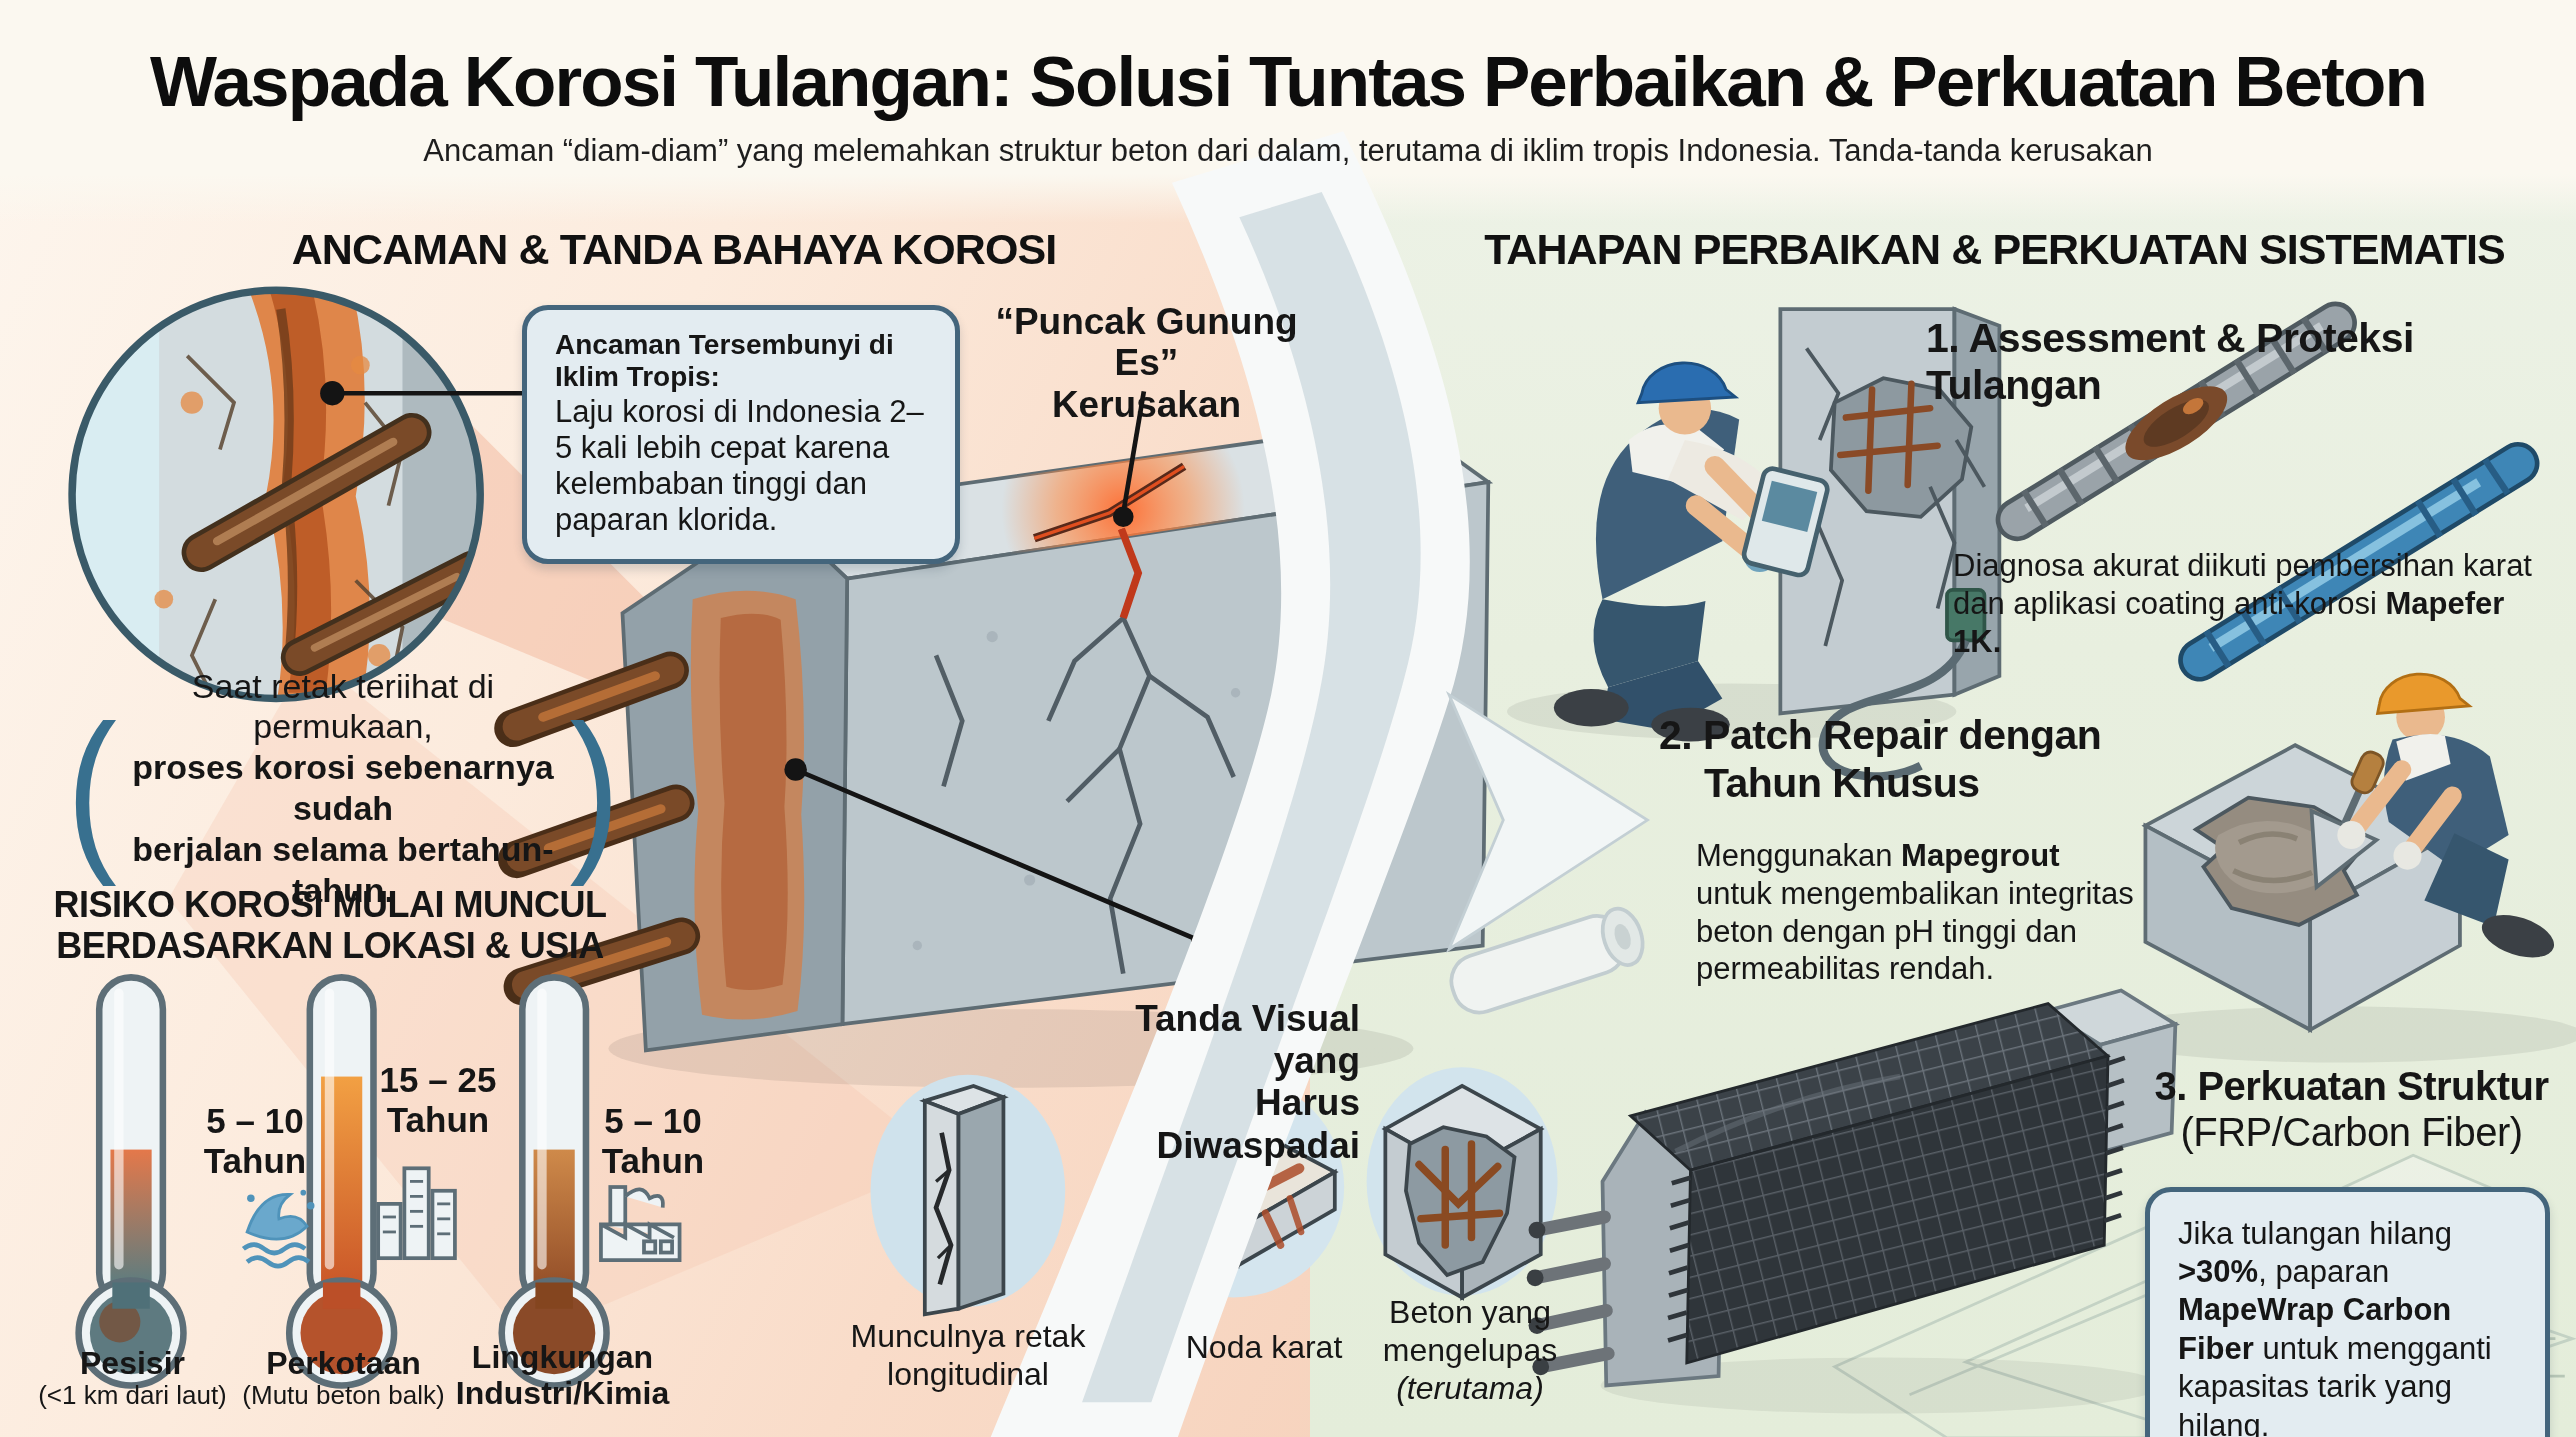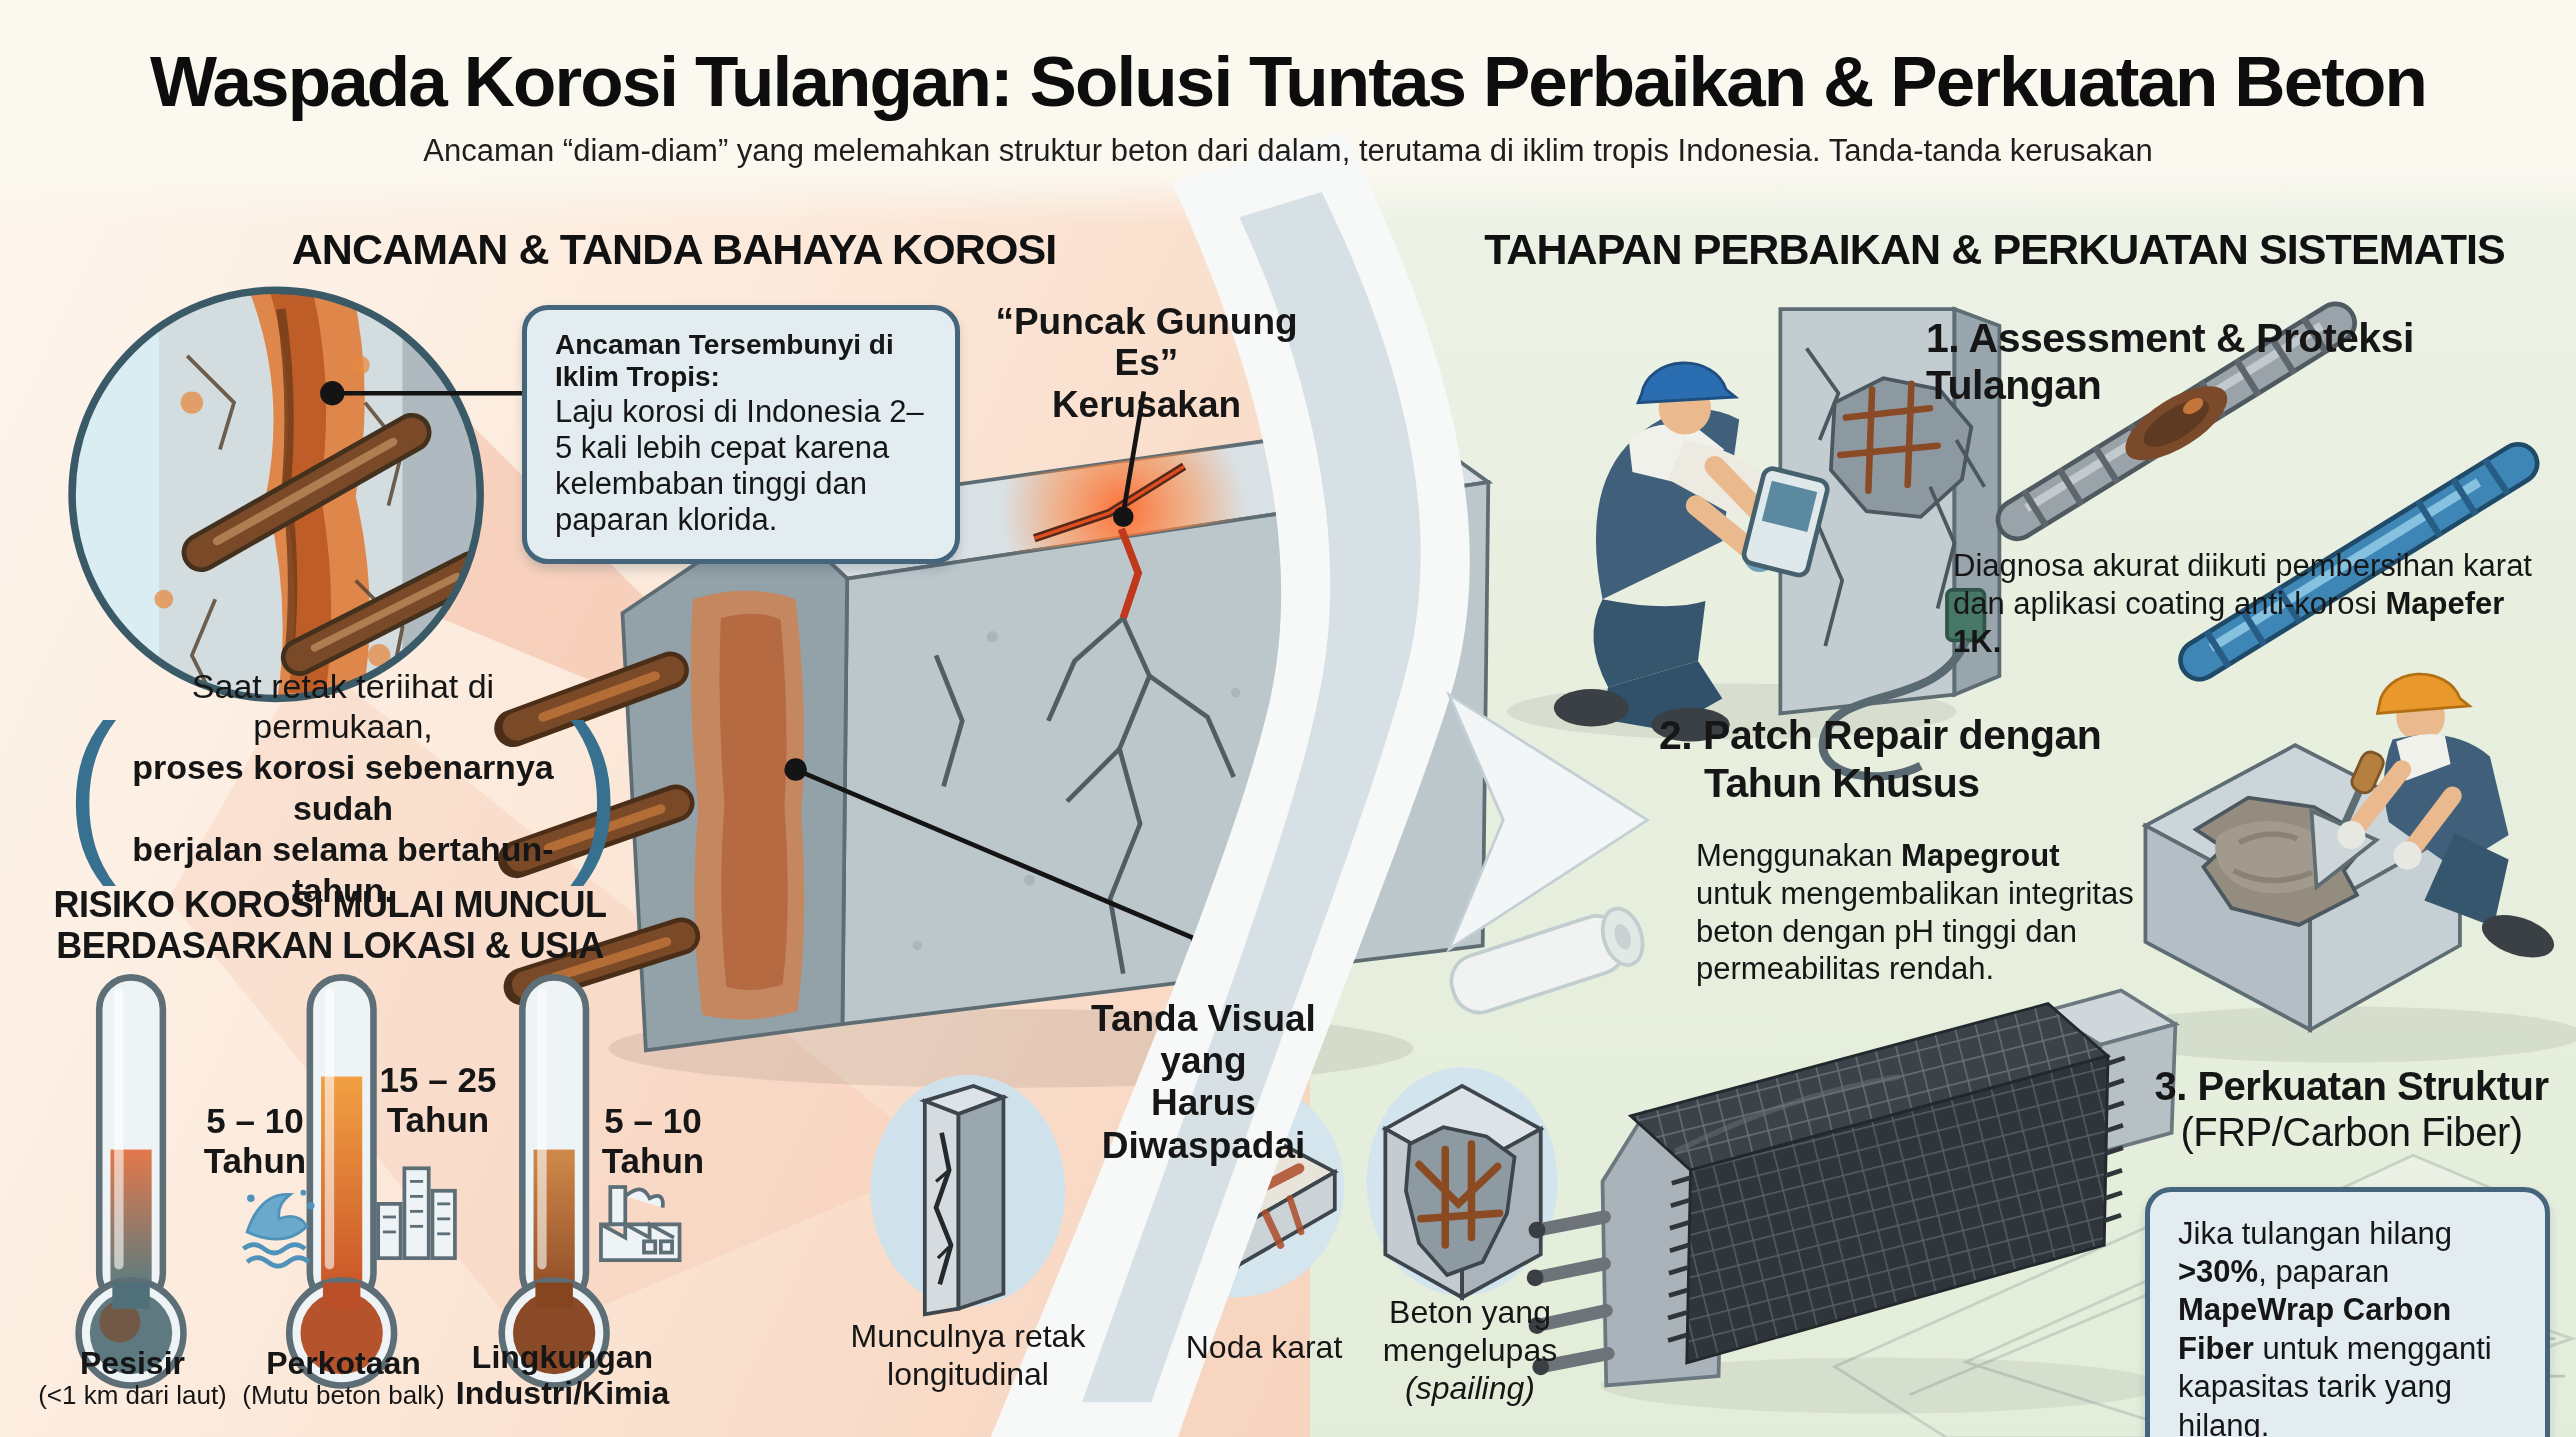--- a/index.html
+++ b/index.html
@@ -39,21 +39,21 @@
   #risk-head{left:49px;top:884px;width:562px;text-align:center;
              font-size:36px;font-weight:700;line-height:1.15;letter-spacing:-0.5px;}
   .therm-years{width:150px;text-align:center;font-size:35px;font-weight:700;line-height:1.15;}
   #years1{left:180px;top:1101px;} #years2{left:363px;top:1060px;} #years3{left:578px;top:1101px;}
   .bulb-label{text-align:center;}
   .bulb-label .loc{font-size:32px;font-weight:700;line-height:1.1;}
   .bulb-label .det{font-size:26px;line-height:1.15;}
   .bulb-label .det.b{font-size:32px;}
   #bulb1{left:34px;top:1346px;width:197px;} #bulb2{left:236px;top:1346px;width:215px;}
   #bulb3{left:455px;top:1340px;width:215px;}
-  #visual-signs{left:1047px;top:998px;width:313px;text-align:center;
+  #visual-signs{left:1047px;top:998px;width:313px;text-align:right;
                 font-size:37px;font-weight:700;line-height:1.14;}
   .sign-label{text-align:center;font-size:32px;line-height:1.18;}
   #sign1{left:837px;top:1318px;width:262px;} #sign2{left:1144px;top:1329px;width:240px;}
   #sign3{left:1355px;top:1294px;width:230px;}
   
   #step1-title{left:1926px;top:315px;width:637px;font-size:41px;font-weight:700;letter-spacing:-0.5px;}
   #step1-body{left:1953px;top:547px;width:599px;font-size:31px;line-height:1.22;}
   #step2-title{left:1659px;top:711px;width:487px;font-size:41px;font-weight:700;line-height:1.18;letter-spacing:-0.5px;}
   #step2-title .l2{padding-left:45px;}
   #step2-body{left:1696px;top:837px;width:447px;font-size:31px;line-height:1.22;}
@@ -524,21 +524,21 @@
   <div class="abs sign-label" id="sign1">
     <div>Munculnya retak</div>
     <div>longitudinal</div>
   </div>
   <div class="abs sign-label" id="sign2">
     <div>Noda karat</div>
   </div>
   <div class="abs sign-label" id="sign3">
     <div>Beton yang</div>
     <div>mengelupas</div>
-    <div><i>(spailing)</i></div>
+    <div><i>(terutama)</i></div>
   </div>
 
   <div class="abs txt" id="step1-title">1. Assessment &amp; Proteksi Tulangan</div>
   <div class="abs txt" id="step1-body"><span>Diagnosa akurat diikuti pembersihan karat dan aplikasi coating anti-korosi </span><b>Mapefer 1K.</b></div>
 
   <div class="abs txt" id="step2-title">
     <div>2. Patch Repair dengan</div>
     <div class="l2">Tahun Khusus</div>
   </div>
   <div class="abs txt" id="step2-body"><span>Menggunakan </span><b>Mapegrout</b><span> untuk mengembalikan integritas beton dengan pH tinggi dan permeabilitas rendah.</span></div>

